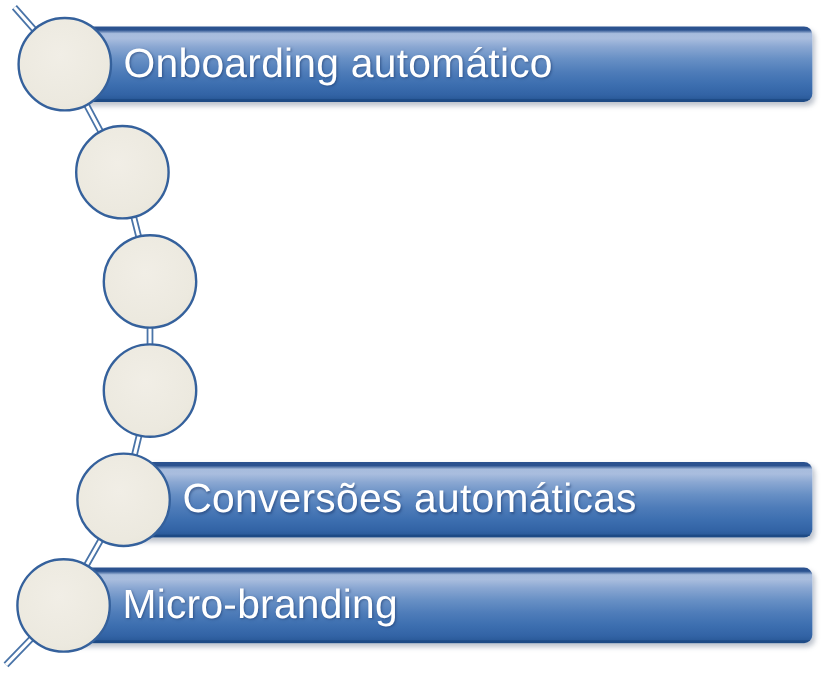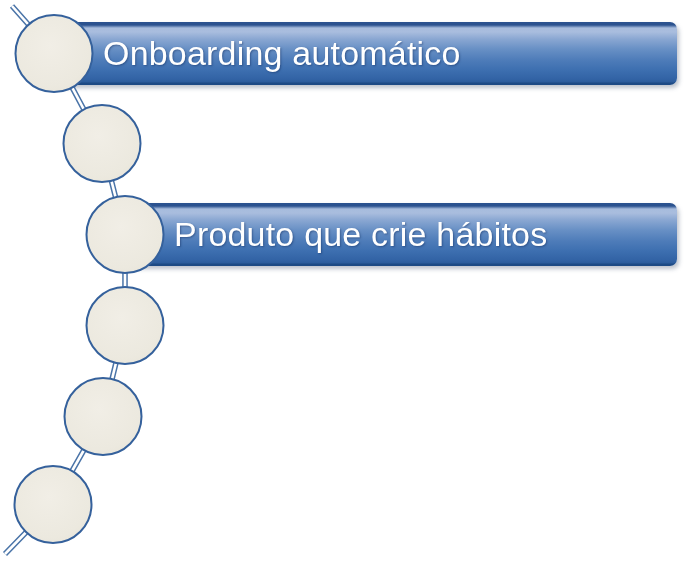--- a/index.html
+++ b/index.html
@@ -73,22 +73,25 @@
   }
 </style>
 </head>
 <body>
 
 <div class="canvas">
 
   <div class="bar row1">
     <span class="label">Onboarding automático</span>
   </div>
-  <div class="bar row3">
-    <span class="label">Produto que crie hábitos</span>
+  <div class="bar row5">
+    <span class="label">Conversões automáticas</span>
+  </div>
+  <div class="bar row6">
+    <span class="label">Micro-branding</span>
   </div>
 
   <svg class="overlay" width="694" height="562" viewBox="0 0 694 562">
     <defs>
       <radialGradient id="circleFill" cx="45%" cy="40%" r="75%">
         <stop offset="0%" stop-color="#F1EEE6"></stop>
         <stop offset="70%" stop-color="#ECE9DF"></stop>
         <stop offset="100%" stop-color="#E7E3D7"></stop>
       </radialGradient>
     </defs>

